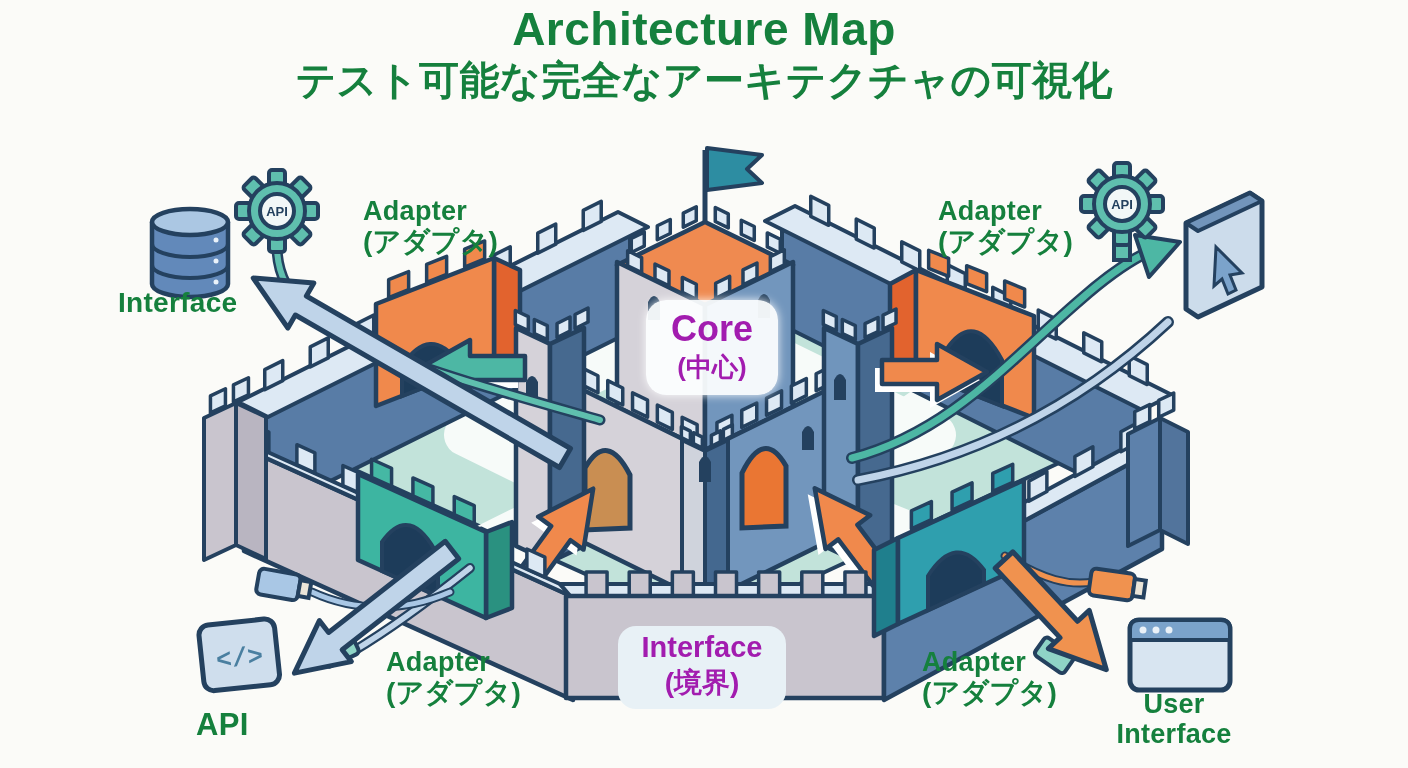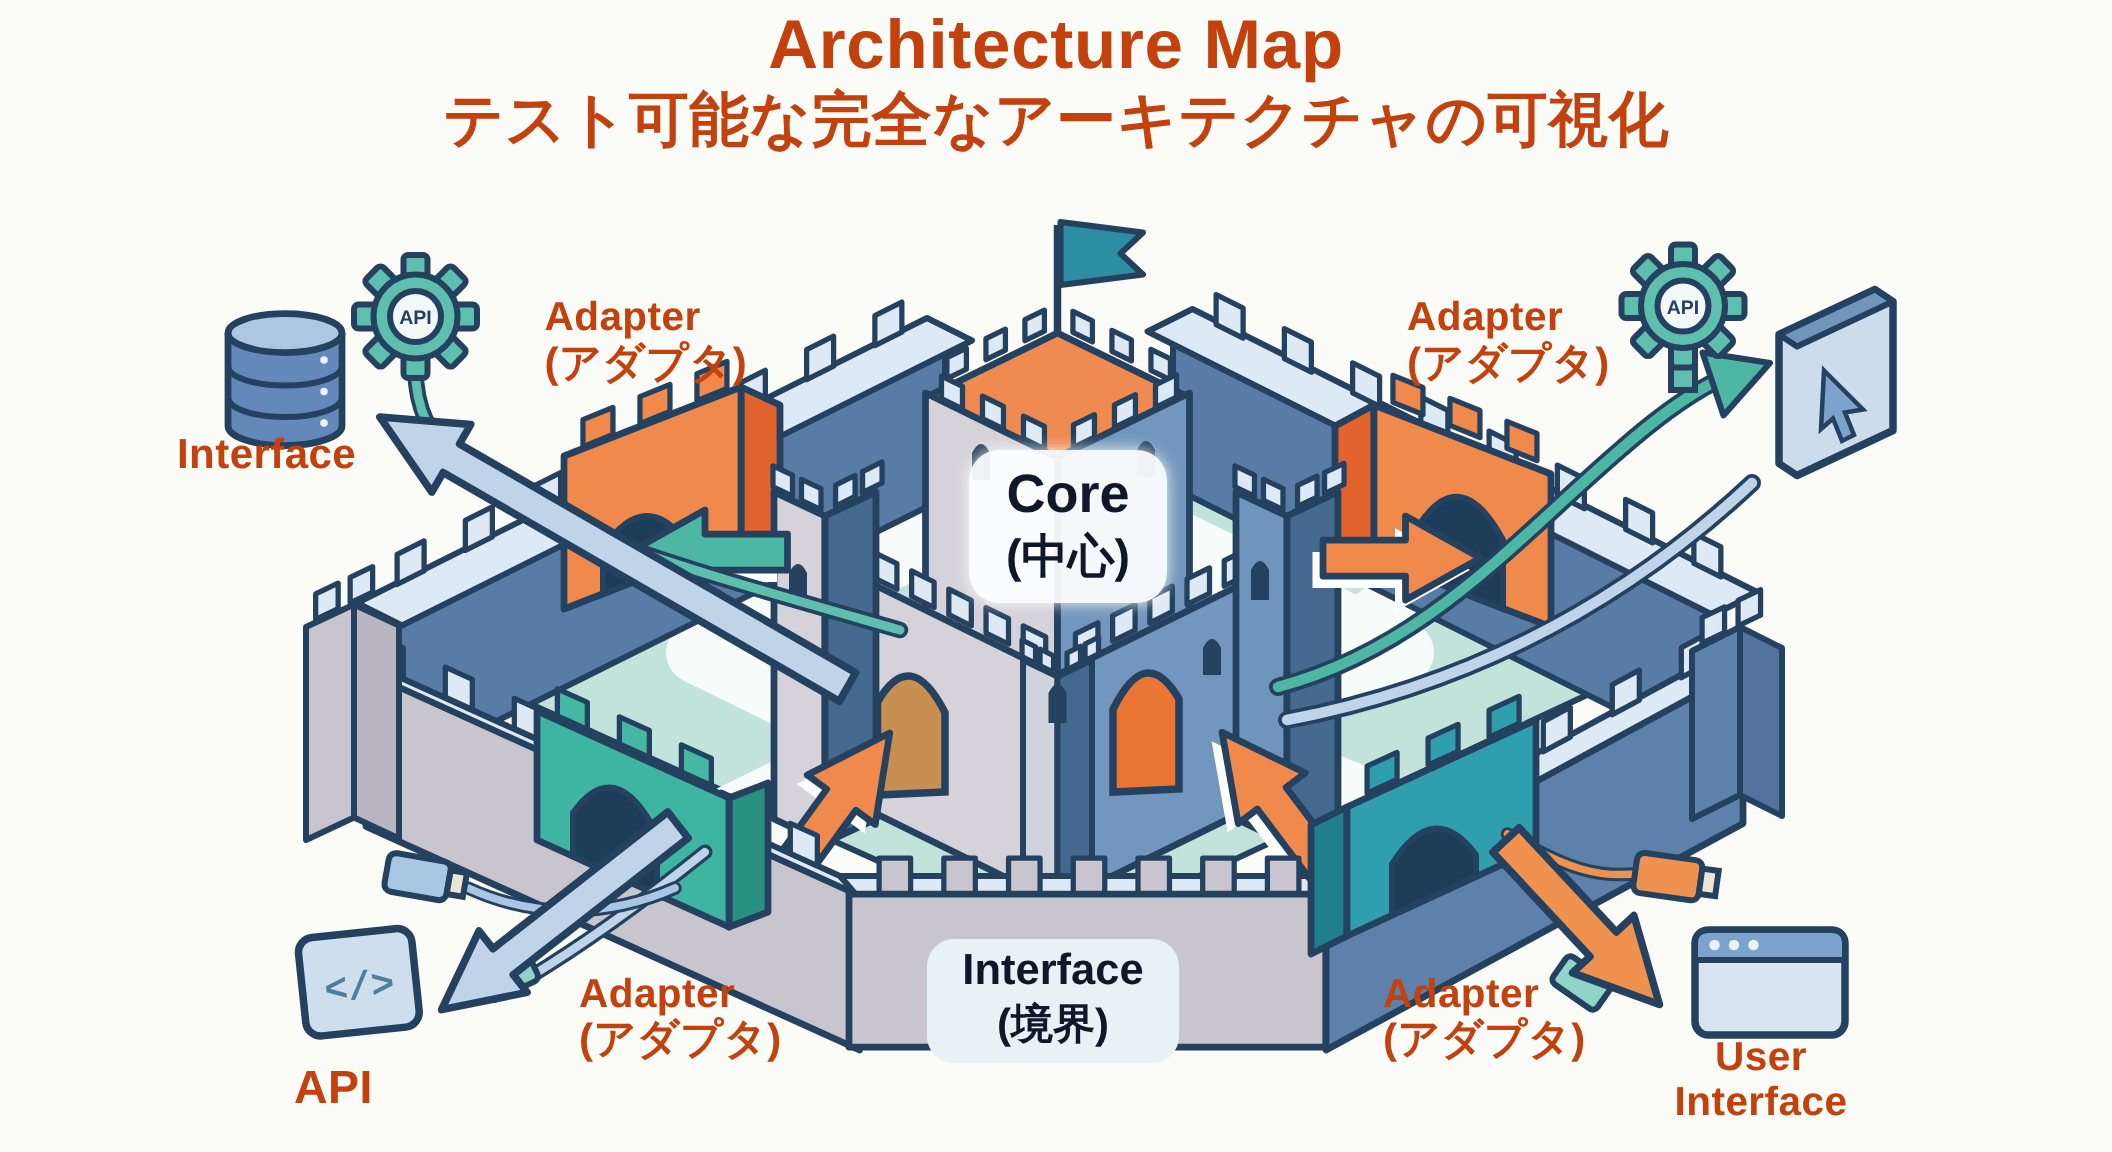--- a/index.html
+++ b/index.html
@@ -1,28 +1,28 @@
 <!DOCTYPE html>
 <html><head>
 <meta charset="utf-8">
 <style>
   html,body{margin:0;padding:0;background:#e8e8e8;}
   .stage{position:relative;width:1408px;height:768px;background:#fbfbf8;overflow:hidden;
          font-family:"Liberation Sans",sans-serif;}
   svg{position:absolute;left:0;top:0;}
-  .label{position:absolute;color:#c2410c;font-weight:bold;line-height:1.1;letter-spacing:.3px;}
+  .label{position:absolute;color:#15803d;font-weight:bold;line-height:1.1;letter-spacing:.3px;}
   .title{top:4px;left:0;width:100%;text-align:center;font-size:46px;letter-spacing:.5px;}
   .subtitle{top:58px;left:0;width:100%;text-align:center;font-size:40px;}
   .adapter{font-size:27px;}
   .adapter .ja{font-size:28px;}
-  .pill{position:absolute;text-align:center;color:#0f172a;font-weight:bold;}
+  .pill{position:absolute;text-align:center;color:#a21caf;font-weight:bold;}
   .core-pill{left:646px;top:300px;width:120px;padding:8px 6px 10px;background:rgba(252,254,255,.94);
              border-radius:20px;box-shadow:0 0 10px rgba(255,255,255,.9);}
   .core-pill .en{font-size:36px;}
-  .core-pill .ja{font-size:31px;}
+  .core-pill .ja{font-size:26px;}
   .boundary-pill{left:618px;top:626px;width:160px;padding:5px 4px 7px;background:#e8f1f6;
                  border-radius:18px;}
   .boundary-pill .en{font-size:29px;}
   .boundary-pill .ja{font-size:28px;}
   .db-label{left:118px;top:288px;font-size:28px;}
   .api-label{left:196px;top:708px;font-size:31px;}
   .ui-label{left:1104px;top:690px;width:140px;text-align:center;font-size:27px;}
 </style>
 </head>
 <body>

